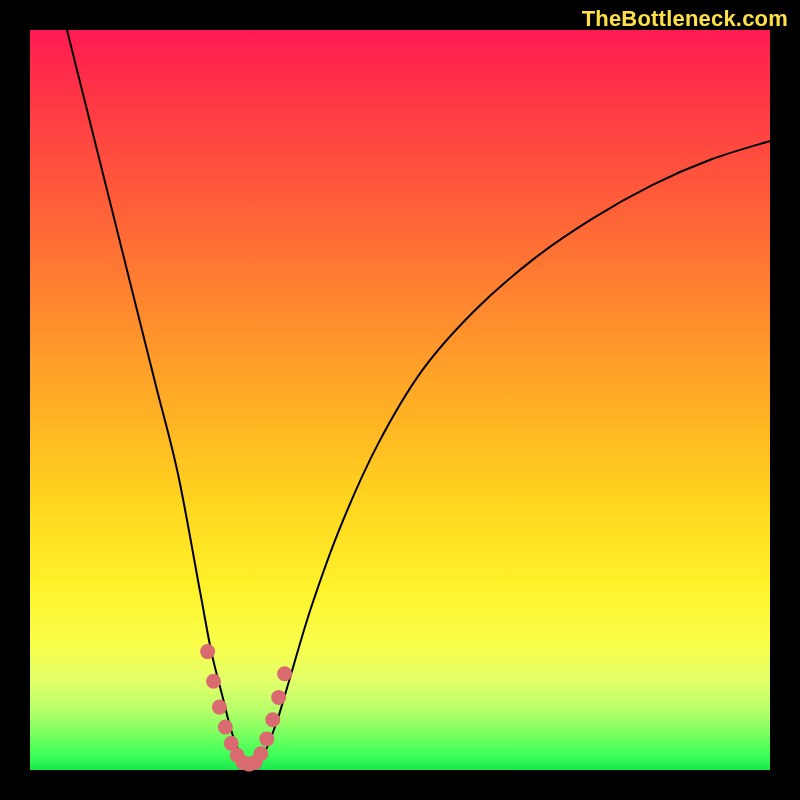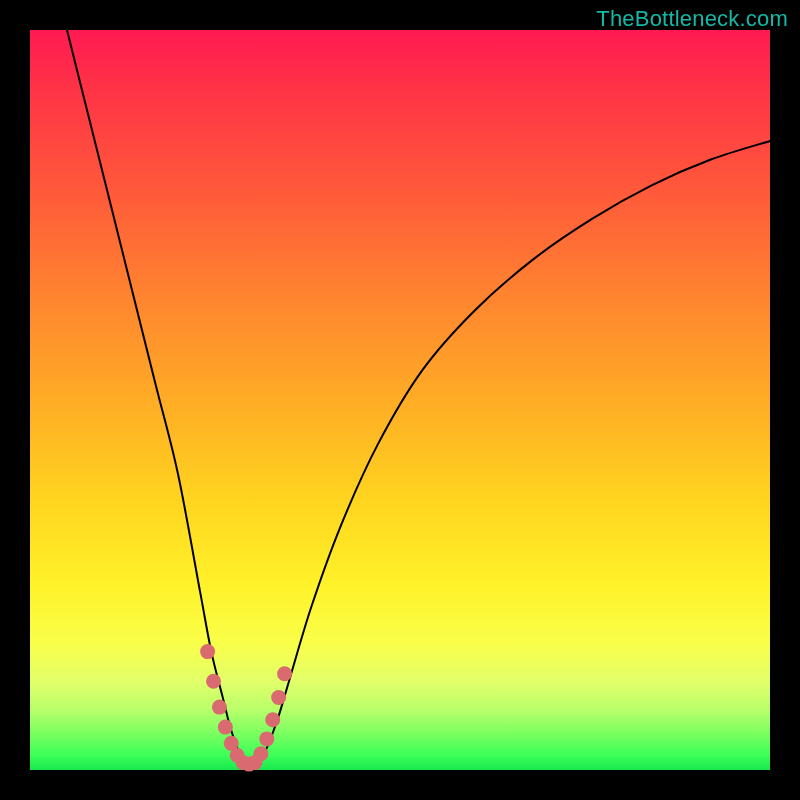--- a/index.html
+++ b/index.html
@@ -38,23 +38,23 @@
       #b6ff6a 92%,
       #7cff60 95%,
       #3dff58 98%,
       #17e84e 100%
     );
   }
   .watermark {
     position: absolute;
     top: 6px;
     right: 12px;
-    color: #14b8a6;
+    color: #fde047;
     font-size: 22px;
-    font-weight: 400;
+    font-weight: 700;
     letter-spacing: 0.2px;
     user-select: none;
   }
   svg.curve {
     position: absolute;
     left: 0;
     top: 0;
     width: 740px;
     height: 740px;
     overflow: visible;

